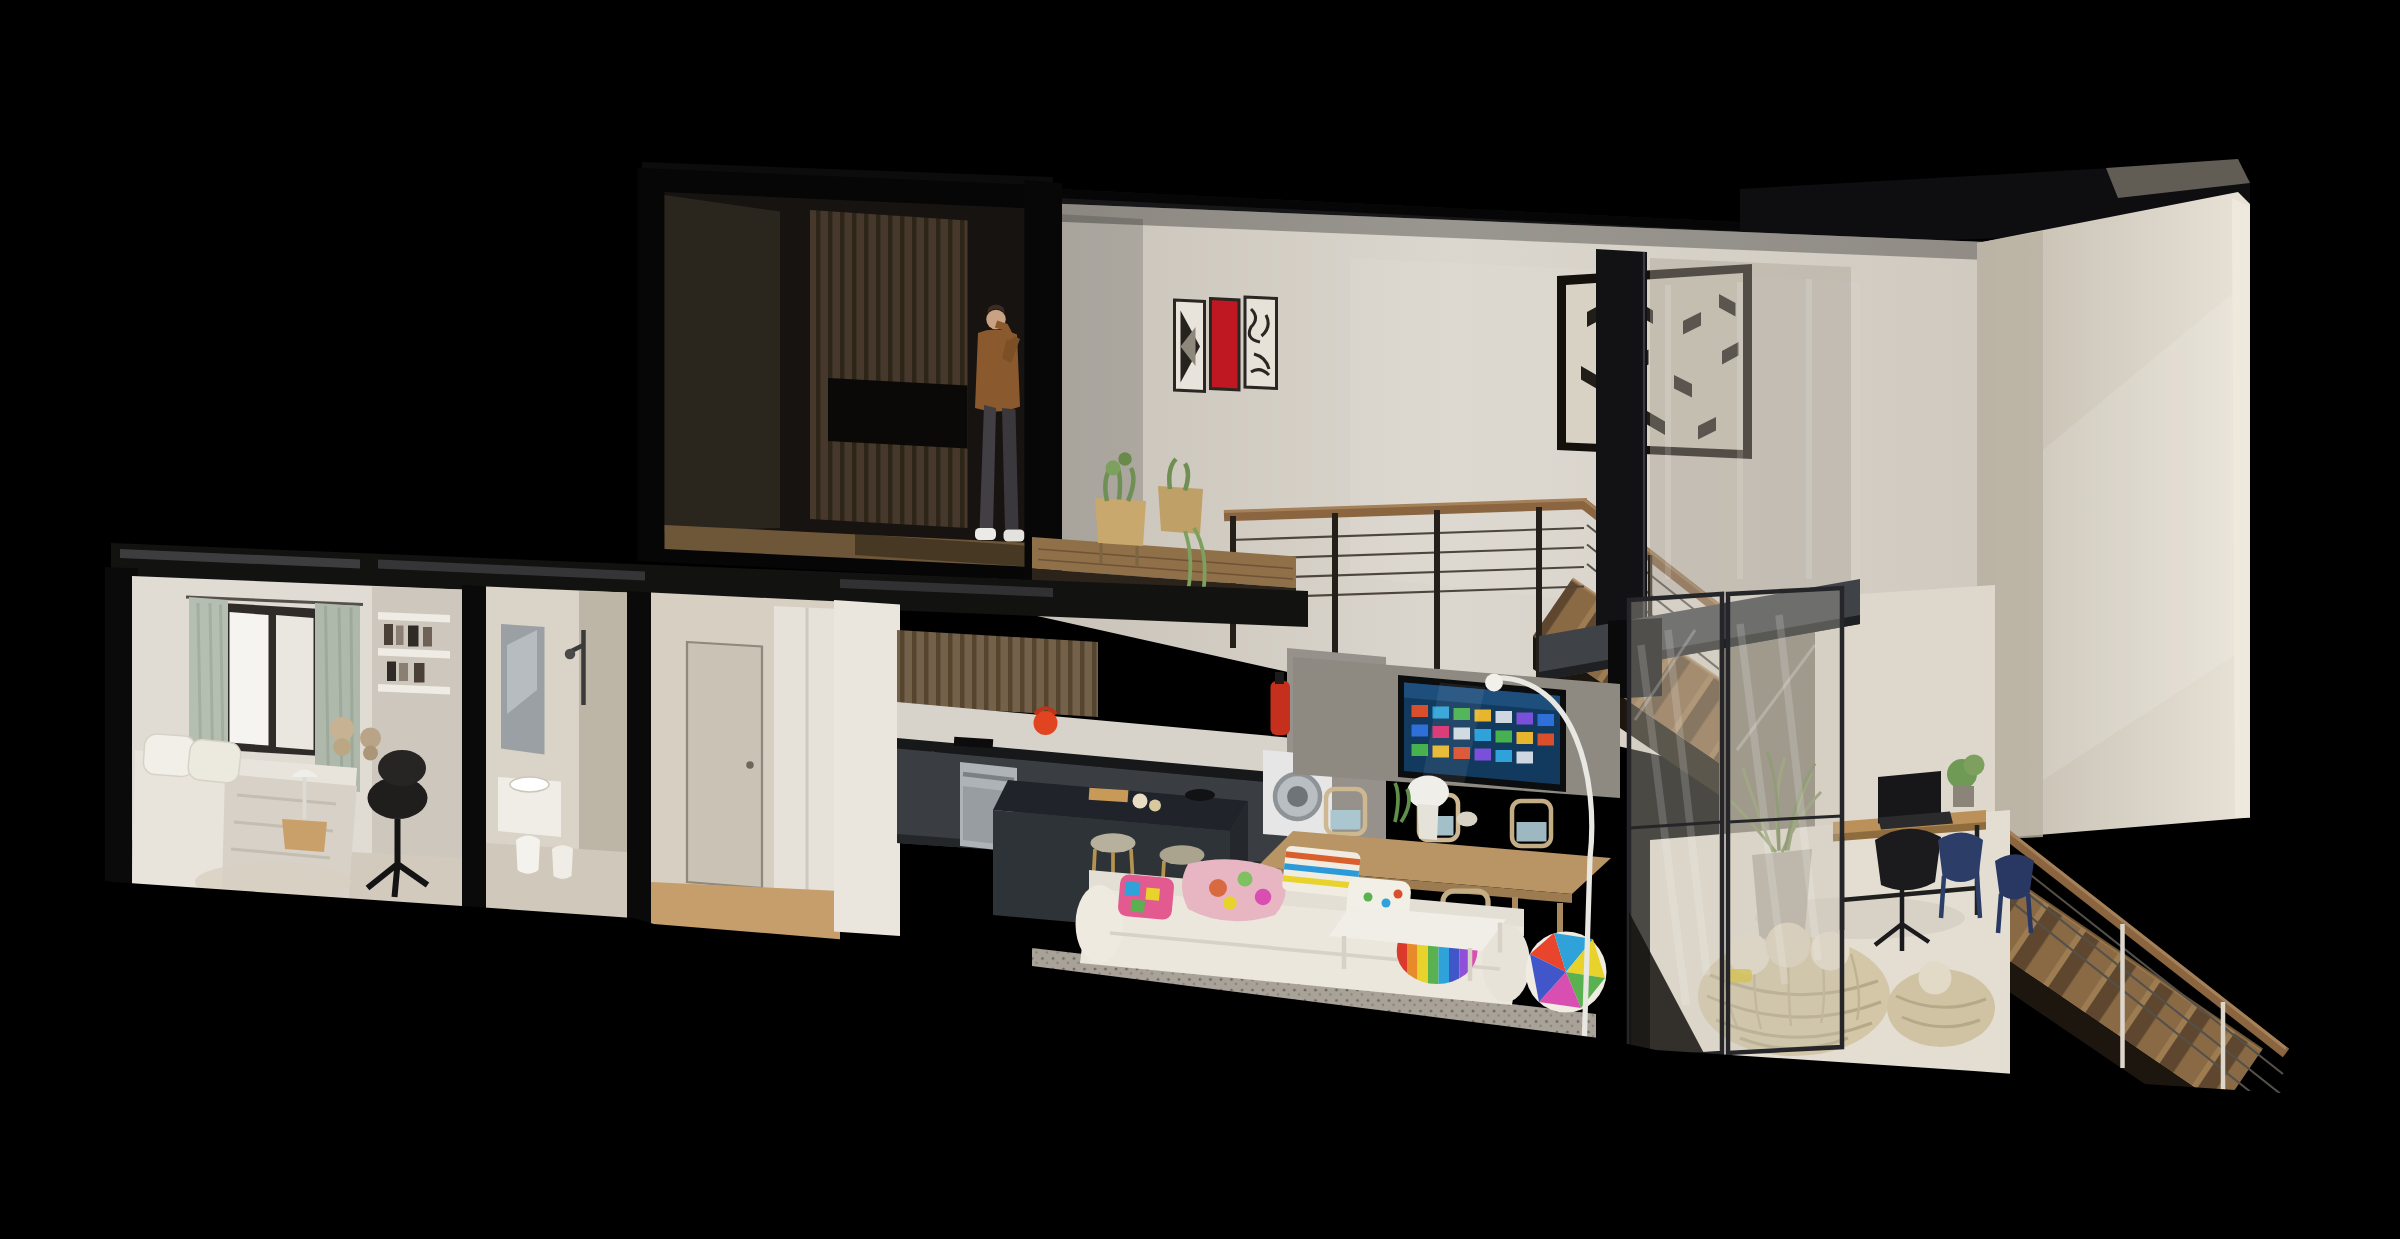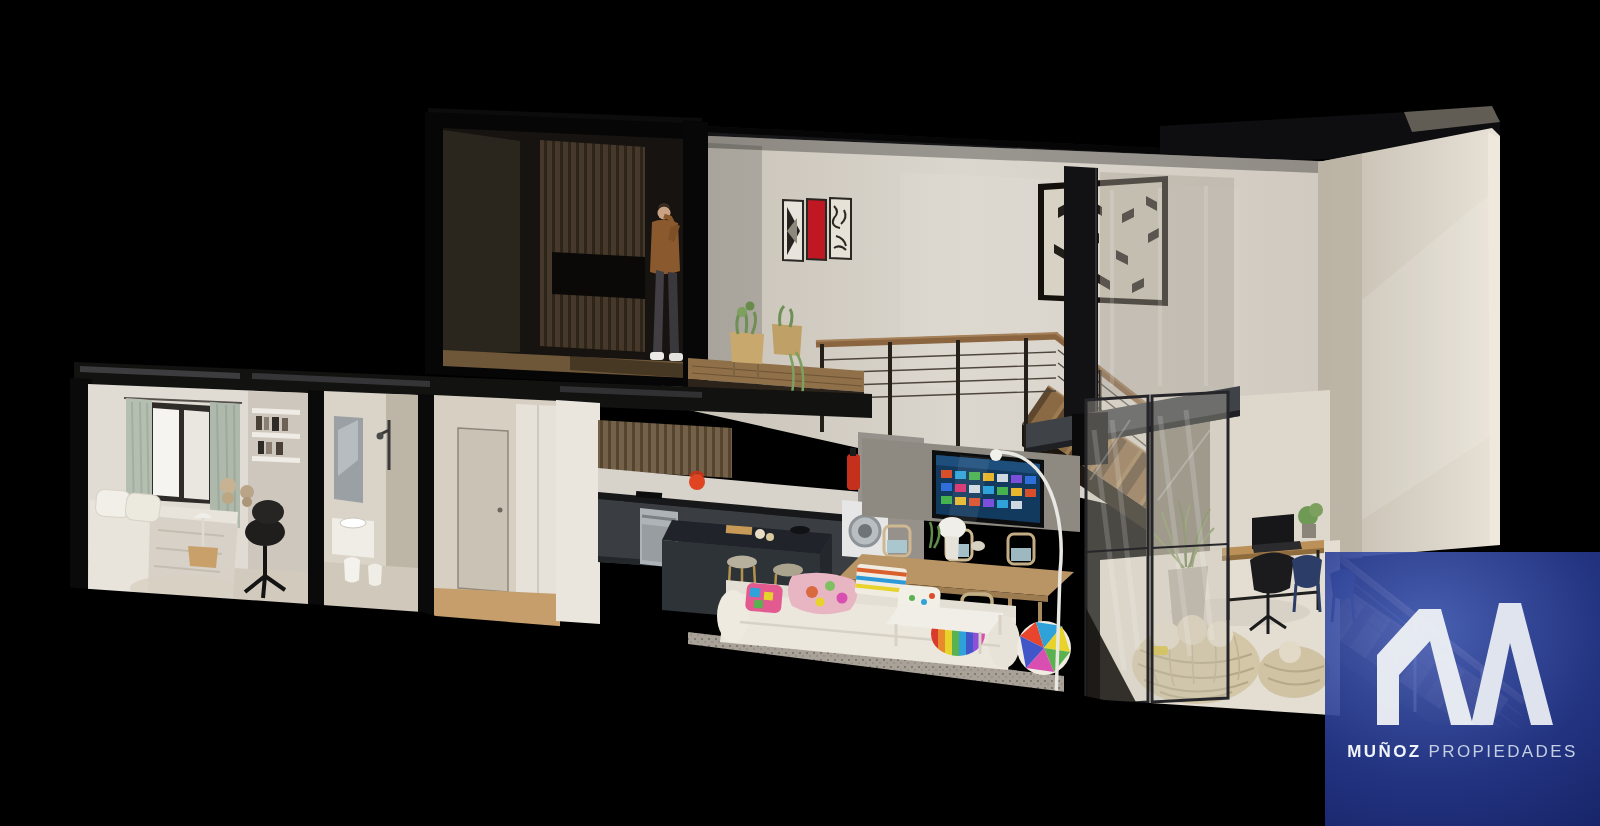--- a/index.html
+++ b/index.html
@@ -493,22 +493,13 @@
     <path d="M996,452 C 1050,450 1066,520 1060,572" stroke="#e9e7e1" stroke-width="3.5" fill="none"></path>
     <line x1="1060" y1="572" x2="1056" y2="700" stroke="#e9e7e1" stroke-width="3.5"></line>
     <ellipse cx="1054" cy="700" rx="16" ry="5" fill="#ddd9d0"></ellipse>
     <circle cx="996" cy="455" r="6" fill="#f2f0ea"></circle>
   </g>
 
   <polygon points="0,826 0,578 76,588 308,604 422,612 436,616 558,626 600,630 688,644 1066,692 1104,700 1316,714 1420,722 1600,734 1600,826" fill="#000"></polygon>
 
 </svg>
 
-<div class="brand-overlay">
-  <svg class="brand-logo" viewBox="0 0 180 122" xmlns="http://www.w3.org/2000/svg">
-    <path d="M4,122 L4,52 L46,6 L68,6 L100,122 L78,122 L57,38 L26,72 L26,122 Z" fill="#eceff4" opacity="0.96"></path>
-    <path d="M98,122 L126,0 L148,0 L180,122 L158,122 L137,40 L120,122 Z" fill="#e6eaf1" opacity="0.96"></path>
-  </svg>
-  <div class="brand-text">
-    <span class="bold">MUÑOZ</span><span class="light">PROPIEDADES</span>
-  </div>
 </div>
-</div>
 
 </body></html>

